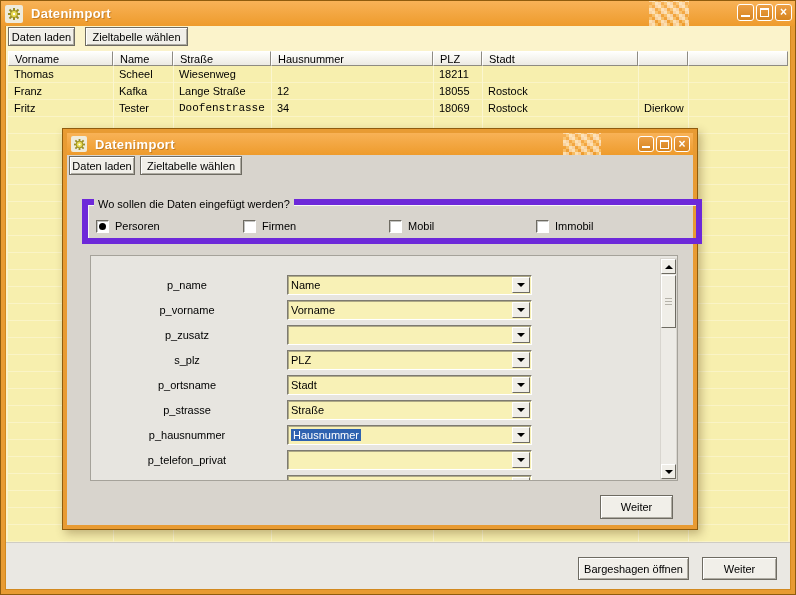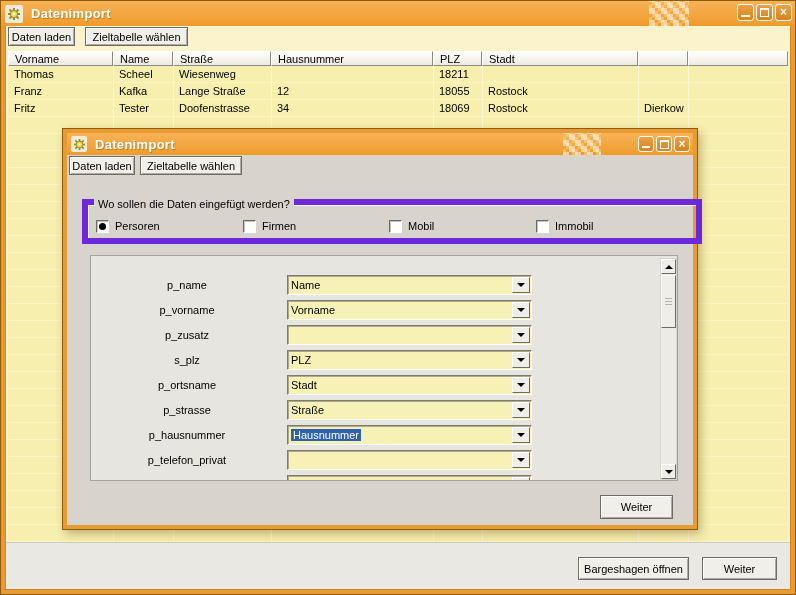--- a/index.html
+++ b/index.html
@@ -159,21 +159,21 @@
           <div class="tcell" style="left: 165px; width: 98px;">Lange Straße</div>
           <div class="tcell" style="left: 263px; width: 162px;">12</div>
           <div class="tcell" style="left: 425px; width: 49px;">18055</div>
           <div class="tcell" style="left: 474px; width: 156px;">Rostock</div>
           <div class="tcell" style="left: 630px; width: 50px;"></div>
           <div class="tcell" style="left: 680px; width: 100px;"></div>
         </div>
         <div class="trow" style="top: 34px;">
           <div class="tcell" style="left: 0px; width: 105px;">Fritz</div>
           <div class="tcell" style="left: 105px; width: 60px;">Tester</div>
-          <div class="tcell" style="left: 165px; width: 98px;">Doofenstrasse</div>
+          <div class="tcell" style="left: 165px; width: 98px; font-family: Liberation Mono, monospace;">Doofenstrasse</div>
           <div class="tcell" style="left: 263px; width: 162px;">34</div>
           <div class="tcell" style="left: 425px; width: 49px;">18069</div>
           <div class="tcell" style="left: 474px; width: 156px;">Rostock</div>
           <div class="tcell" style="left: 630px; width: 50px;">Dierkow</div>
           <div class="tcell" style="left: 680px; width: 100px;"></div>
         </div>
       </div>
 
     <div class="bottombar">
       <button class="btn93" style="left:573px;top:14px;width:111px;height:23px;">Bargeshagen öffnen</button>

